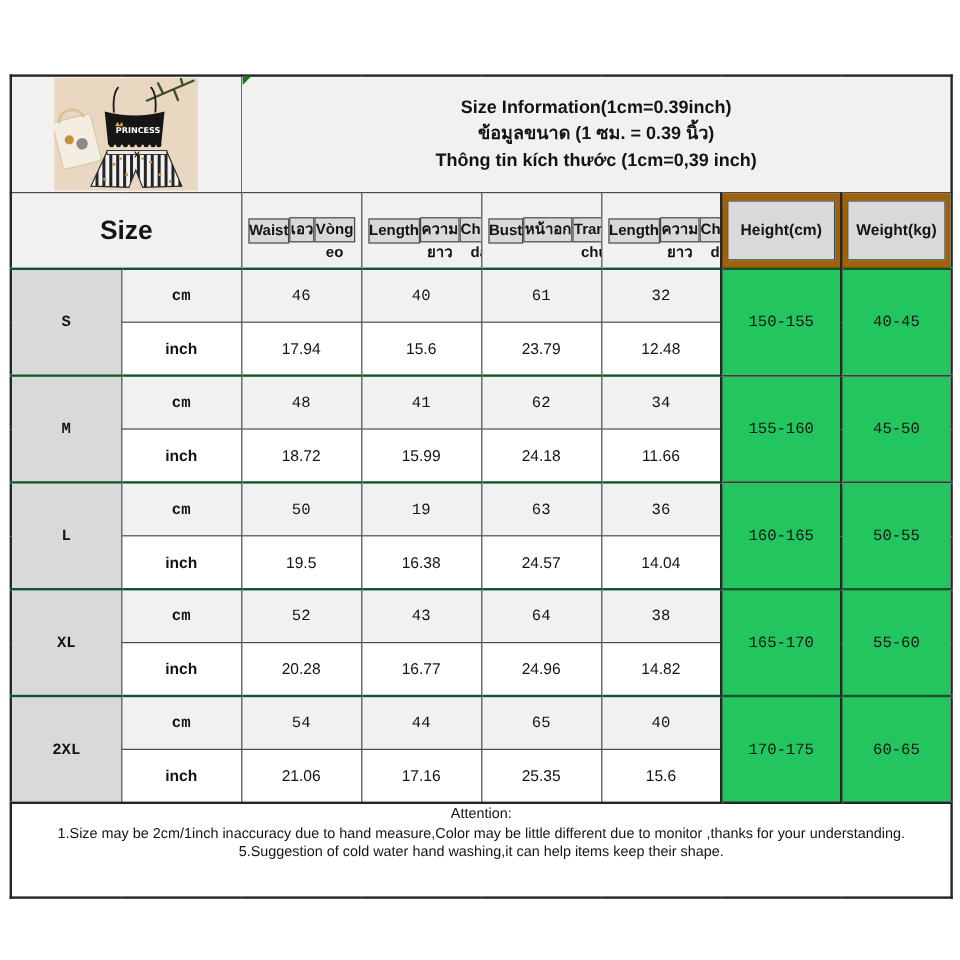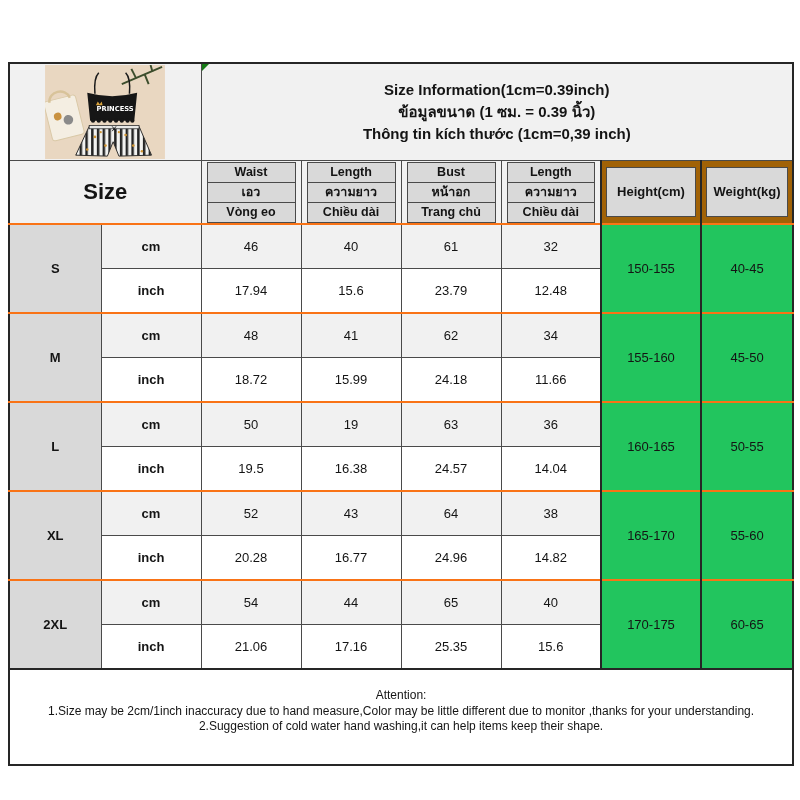--- a/index.html
+++ b/index.html
@@ -25,47 +25,47 @@
   .title-cell .t1,.title-cell .t2,.title-cell .t3{
     font-weight:bold;font-size:15px;line-height:1.45;
   }
   .corner-marker{
     position:absolute;left:0;top:0;width:0;height:0;
     border-top:7px solid #157a15;border-right:7px solid transparent;
   }
   
   .size-head{background:#f1f1f1;font-weight:bold;font-size:22px;}
   .measure-head{background:#f1f1f1;height:62px;padding:0;}
-  .hstack{display:flex;flex-direction:column;margin:0 5px;}
+  .hstack{display:flex;flex-direction:row;margin:0 5px;}
   .hstack .hbox{
     background:#d9d9d9;border:1px solid #4a4a4a;
     height:19px;line-height:19px;font-weight:bold;font-size:12.5px;
     margin-top:-1px;
   }
   .hstack .hbox:first-child{margin-top:0;}
   .hw-head{background:#a16207;padding:0;}
   .hw-head .hbox{
     background:#d9d9d9;border:1px solid #4a4a4a;
     margin:5px 4px;height:48px;line-height:48px;
     font-weight:bold;font-size:13px;
   }
   
-  tr.cm-row>td{border-top:2px solid #f97316;}
+  tr.cm-row>td{border-top:2px solid #14532d;font-family:Liberation Mono, monospace;}
   .size-label{background:#d9d9d9;font-weight:bold;font-size:13px;}
   .unit{font-weight:bold;}
   .cm-bg{background:#f1f1f1;}
   .inch-bg{background:#ffffff;}
   .hw-cell{background:#22c55e;}
   td.row-h{height:43px;}
   .col-height{border-left:2px solid #262626;}
   .col-weight{border-left:2px solid #262626;}
   
   .footer-cell{
     border-top:2px solid #262626;background:#fff;
-    height:76px;vertical-align:top;padding-top:18px;
+    height:76px;vertical-align:top;padding-top:1px;
     font-size:12px;line-height:1.3;
   }
   
   .photo-wrap{display:flex;justify-content:center;align-items:center;height:96px;}
 </style>
 </head>
 <body>
 
 <div class="sheet">
 <table class="size-chart">
@@ -276,18 +276,18 @@
     <td class="inch-bg">21.06</td>
     <td class="inch-bg">17.16</td>
     <td class="inch-bg">25.35</td>
     <td class="inch-bg">15.6</td>
   </tr>
 
   <tr>
     <td class="footer-cell" colspan="8">
       <div>Attention:</div>
       <div>1.Size may be 2cm/1inch inaccuracy due to hand measure,Color may be little different due to monitor ,thanks for your understanding.</div>
-      <div>2.Suggestion of cold water hand washing,it can help items keep their shape.</div>
+      <div>5.Suggestion of cold water hand washing,it can help items keep their shape.</div>
     </td>
   </tr>
 </tbody>
     </table>
 </div>
 
 </body></html>

